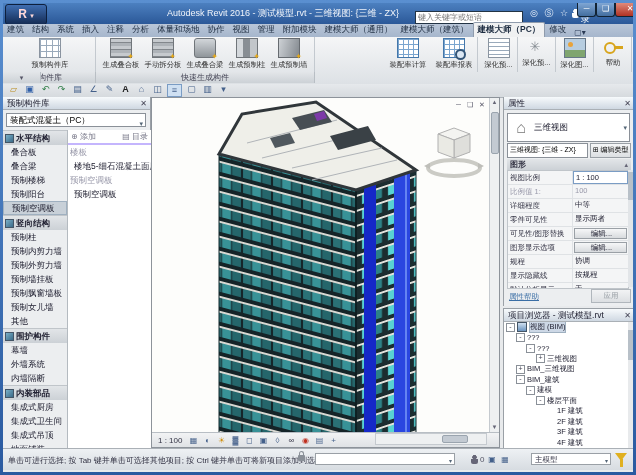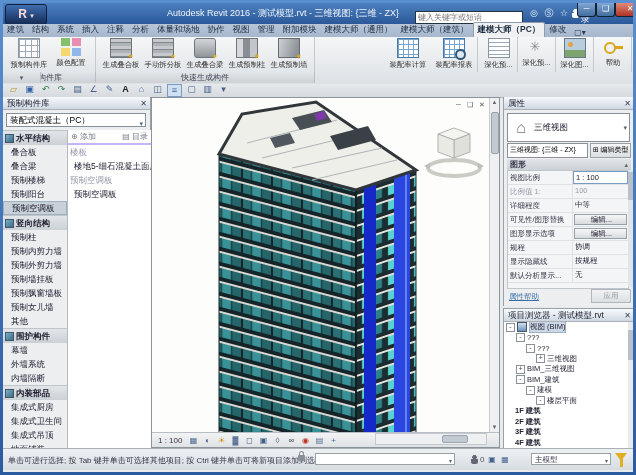--- a/index.html
+++ b/index.html
@@ -111,21 +111,21 @@
   #pgridscroll{left:124px;top:73px;width:5px;height:117px;background:#e2e5e8;}
   #pgridscroll .thumb{position:absolute;left:0;top:2px;width:5px;height:28px;background:#b8c0c8;}
   #pfooter{left:3px;top:192px;width:124px;height:14px;font-size:7.5px;}
   #prophelp{position:absolute;left:2px;top:3px;color:#3a6ea5;text-decoration:underline;}
   #applybtn{position:absolute;right:0;top:0;width:38px;height:12px;background:linear-gradient(#f2f3f4,#dcdfe2);border:1px solid #b0b6bc;color:#9aa0a6;font-size:7.5px;text-align:center;line-height:11px;}
   #browser{left:500px;top:305px;width:130px;height:140px;background:#fff;border-left:1px solid #9aa0a6;border-top:1px solid #9aa0a6;}
   #tree{position:absolute;left:0;top:13px;width:124px;bottom:0;overflow:hidden;}
   .trow{height:10.5px;display:flex;align-items:center;font-size:7.5px;color:#223;white-space:nowrap;}
   .trow .exp{width:7px;height:7px;border:1px solid #8a9098;background:#fff;font-size:7px;line-height:6px;text-align:center;color:#445;margin-right:2px;flex:none;}
   .trow .exp:empty{visibility:hidden;}
-  .trow.ind0{padding-left:2px;}.trow.ind1{padding-left:12px;}.trow.ind2{padding-left:22px;}.trow.ind3{padding-left:32px;}.trow.ind4{font-weight:bold;}
+  .trow.ind0{padding-left:2px;}.trow.ind1{padding-left:12px;}.trow.ind2{padding-left:22px;}.trow.ind3{padding-left:32px;}.trow.ind4{padding-left:42px;}
   .trow.strue .tlab{background:#cdd8e6;border:1px solid #9fb0c0;}
   .ticon{display:none;width:8px;height:8px;margin-right:2px;background:linear-gradient(#cfe0f0,#6a94c0);border:1px solid #456;flex:none;}
   .trow.iviews .ticon{display:inline-block;}
   #treescroll{position:absolute;right:0;top:13px;width:6px;bottom:0;background:#e8eaec;}
   #treescroll .thumb{position:absolute;left:0;top:8px;width:6px;height:30px;background:#b8c0c8;}
   
   #statusbar{left:0;top:445px;width:630px;height:21px;background:linear-gradient(#eef1f4,#d7dce1);border-top:1px solid #aab0b6;font-size:8px;color:#334;}
   #hint{position:absolute;left:5px;top:6px;white-space:nowrap;}
   .lock{position:absolute;left:295px;top:6px;width:7px;height:6px;background:#8a9098;border-radius:1px;}
   .lock::before{content:"";position:absolute;left:1px;top:-4px;width:3px;height:4px;border:1px solid #8a9098;border-bottom:none;border-radius:3px 3px 0 0;}
@@ -195,24 +195,20 @@
     <span id="ribboncycle" data-name="ribbon-cycle-icon">▢▾</span>
   </div>
 
   <div id="ribbon" class="abs" data-name="ribbon">
     <div class="rgroup" style="left:2px;width:90px;justify-content:space-around;">
       <span style="display:flex;">
 
       <span class="rbtn" data-name="ribbon-button">
           <span class="ric iclibrary-icon" data-name="library-icon"></span>
           <span class="rlabel">预制构件库</span>
-        </span>
-            <span class="rbtn" data-name="ribbon-button">
-          <span class="ric iccolors-icon" data-name="colors-icon"></span>
-          <span class="rlabel">颜色配置</span>
         </span>
           </span>
     </div>
     <div class="glabelrow" style="left:2px;width:90px;" data-name="group-label">构件库</div>
 
     <div class="rgroup" style="left:93px;width:218px;justify-content:space-around;">
       <span style="display:flex;">
 
       <span class="rbtn" data-name="ribbon-button">
           <span class="ric icslab-icon" data-name="slab-icon"></span>
@@ -512,20 +508,24 @@
         <span class="pval" data-name="property-value">1 : 100</span>
       </div>
           <div class="prow kgray" data-name="property-row">
         <span class="plabel">比例值 1:</span>
         <span class="pval" data-name="property-value">100</span>
       </div>
           <div class="prow" data-name="property-row">
         <span class="plabel">详细程度</span>
         <span class="pval" data-name="property-value">中等</span>
       </div>
+          <div class="prow" data-name="property-row">
+        <span class="plabel">零件可见性</span>
+        <span class="pval" data-name="property-value">显示两者</span>
+      </div>
           <div class="prow kbutton" data-name="property-row">
         <span class="plabel">可见性/图形替换</span>
         <span class="pval" data-name="property-value">编辑...</span>
       </div>
           <div class="prow kbutton" data-name="property-row">
         <span class="plabel">图形显示选项</span>
         <span class="pval" data-name="property-value">编辑...</span>
       </div>
           <div class="prow" data-name="property-row">
         <span class="plabel">规程</span>

